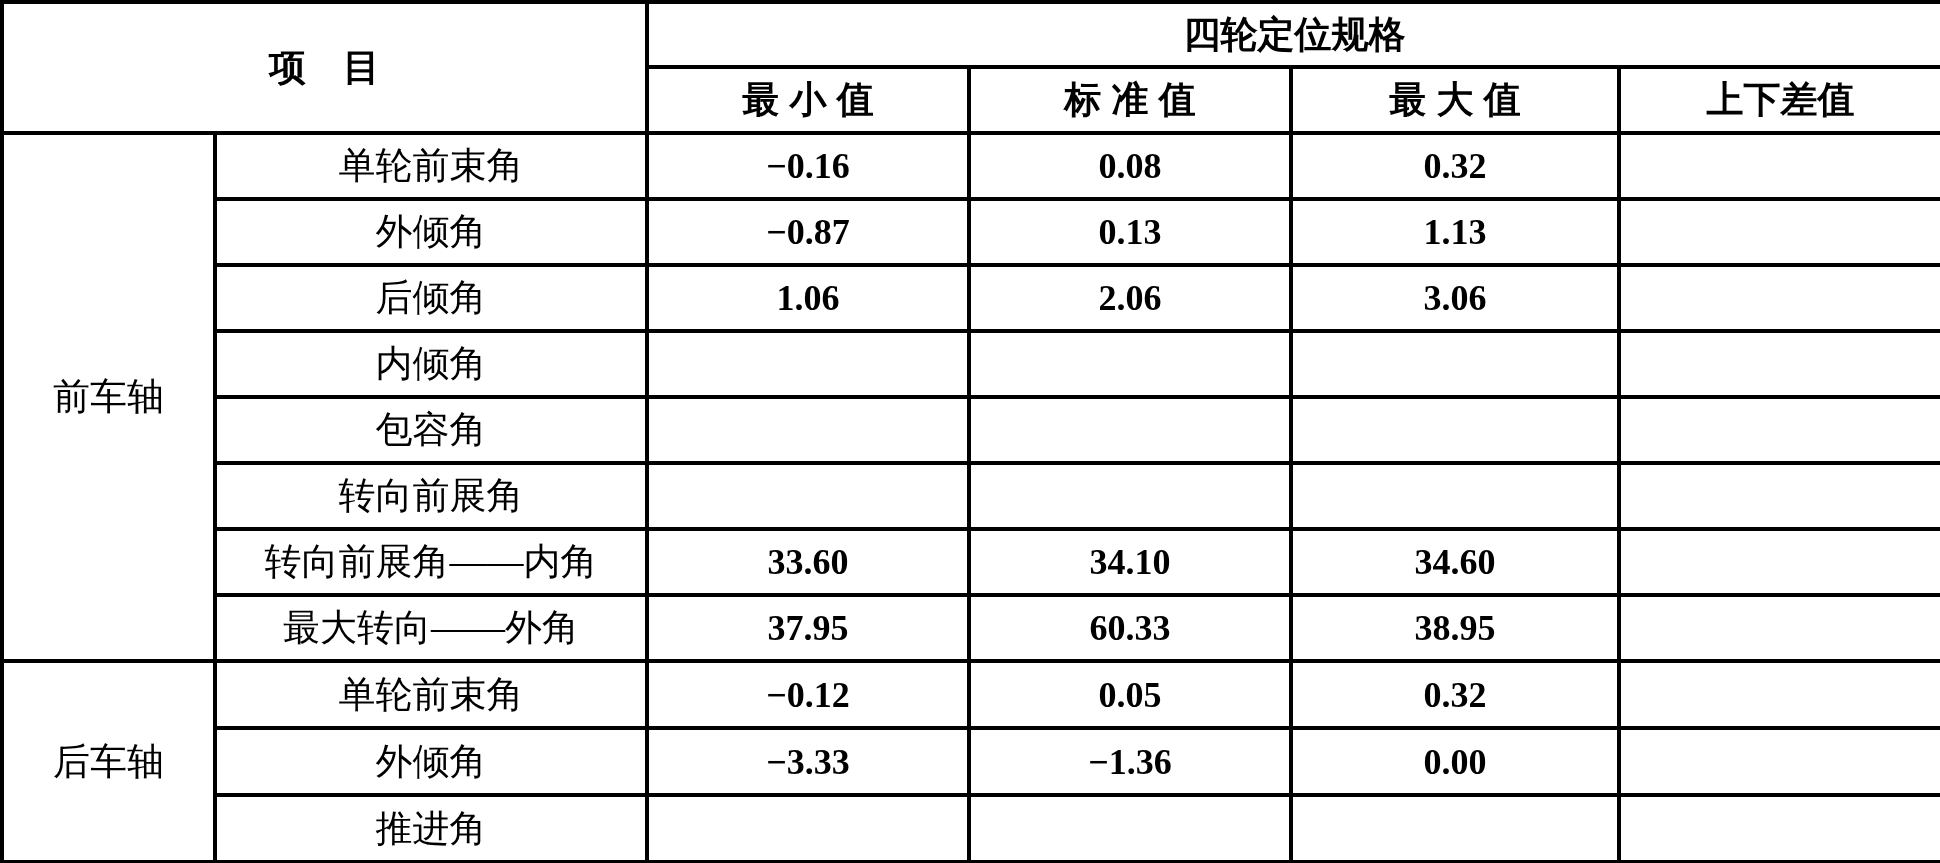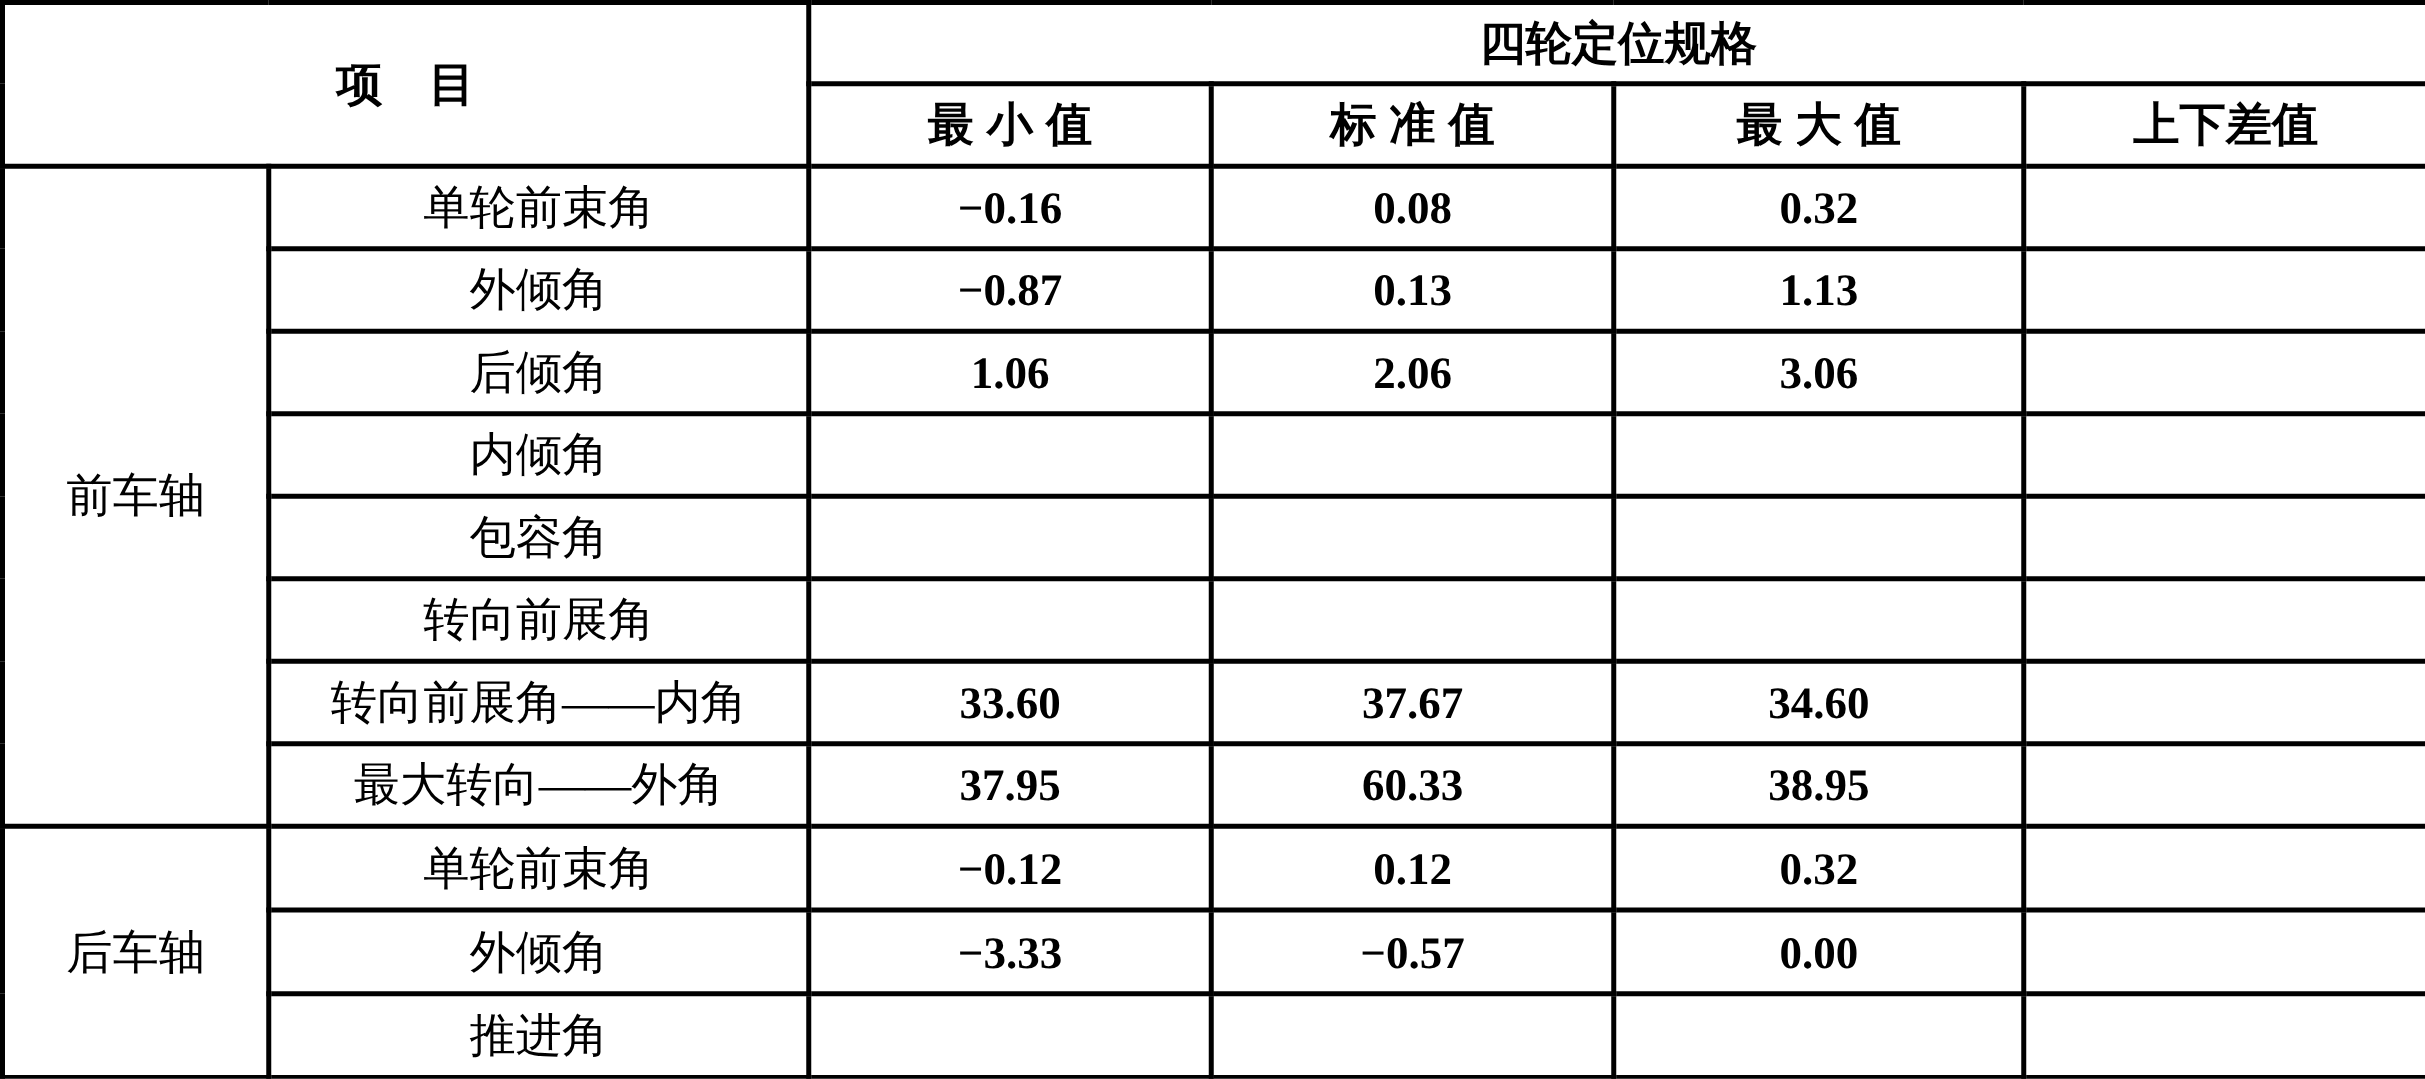--- a/index.html
+++ b/index.html
@@ -116,44 +116,44 @@
   <tr class="drow">
     <td class="txt">转向前展角</td>
     <td class="val"></td>
     <td class="val"></td>
     <td class="val"></td>
     <td class="val"></td>
   </tr>
   <tr class="drow">
     <td class="txt">转向前展角——内角</td>
     <td class="val">33.60</td>
-    <td class="val">37.67</td>
+    <td class="val">34.10</td>
     <td class="val">34.60</td>
     <td class="val"></td>
   </tr>
   <tr class="drow">
     <td class="txt">最大转向——外角</td>
     <td class="val">37.95</td>
     <td class="val">60.33</td>
     <td class="val">38.95</td>
     <td class="val"></td>
   </tr>
 
   <tr class="rrow">
     <td class="txt" rowspan="3">后车轴</td>
     <td class="txt">单轮前束角</td>
     <td class="val">−0.12</td>
-    <td class="val">0.12</td>
+    <td class="val">0.05</td>
     <td class="val">0.32</td>
     <td class="val"></td>
   </tr>
   <tr class="rrow">
     <td class="txt">外倾角</td>
     <td class="val">−3.33</td>
-    <td class="val">−0.57</td>
+    <td class="val">−1.36</td>
     <td class="val">0.00</td>
     <td class="val"></td>
   </tr>
   <tr class="rrow">
     <td class="txt">推进角</td>
     <td class="val"></td>
     <td class="val"></td>
     <td class="val"></td>
     <td class="val"></td>
   </tr>

